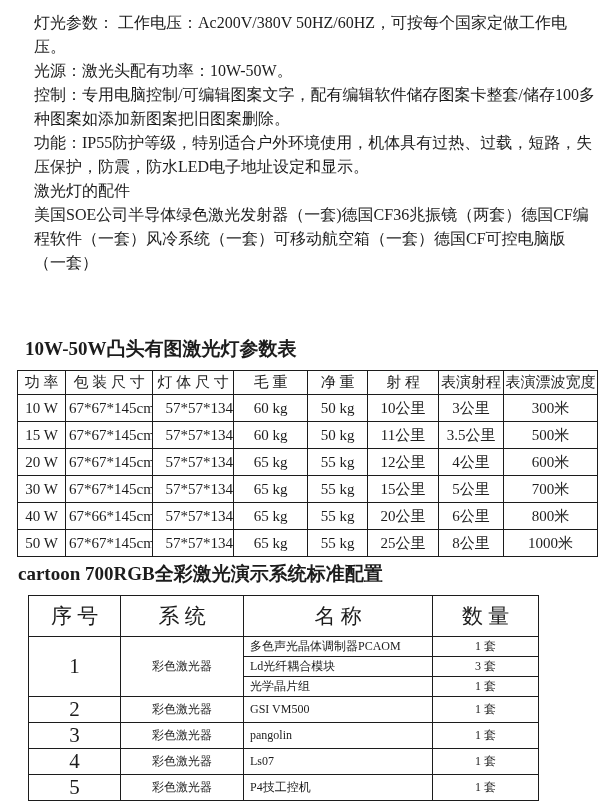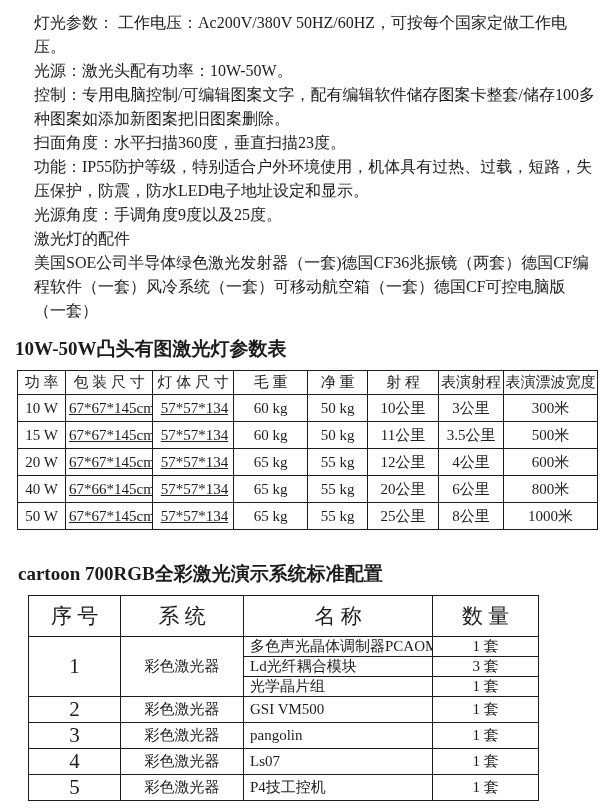--- a/index.html
+++ b/index.html
@@ -19,64 +19,62 @@
     font-size: 16px; line-height: 24px;
   }
   .intro p { margin: 0; }
 
   
   .section-title {
     position: absolute;
     font-size: 19px; font-weight: bold;
     white-space: nowrap;
   }
-  .h1 { left: 15px; top: 336px; }
+  .h1 { left: 25px; top: 336px; }
   .h2 { left: 18px; top: 561px; }
 
   
   table {
     position: absolute;
     border-collapse: collapse;
     table-layout: fixed;
     background: #fff;
   }
   td, th {
     border: 1px solid #1c1c1c;
     overflow: hidden;
     white-space: nowrap;
     padding: 0;
   }
 
   
   .t1 { left: 17px; top: 370px; width: 580px; }
   .t1 th { height: 23px; font-weight: normal; font-size: 15px; text-align: center; }
   .t1 td { height: 26px; font-size: 15px; text-align: center; }
-  .t1 td.dim { text-align: center; padding-left: 3px; text-decoration: underline; }
+  .t1 td.dim { text-align: right; padding-left: 3px; }
 
   
   .t2 { left: 28px; top: 595px; width: 510px; }
   .t2 th { height: 40px; font-weight: normal; font-size: 21px; text-align: center; }
-  .t2 td { height: 19px; font-size: 15px; }
+  .t2 td { height: 19px; font-size: 12px; }
   .t2 td.num { font-size: 21px; text-align: center; }
   .t2 td.sys { text-align: center; }
   .t2 td.name { text-align: left; padding-left: 6px; }
   .t2 td.qty { text-align: center; }
 </style>
 </head>
 <body>
 
 <div class="page">
 
   <div class="intro">
     <p>灯光参数： 工作电压：Ac200V/380V 50HZ/60HZ，可按每个国家定做工作电压。</p>
     <p>光源：激光头配有功率：10W-50W。</p>
     <p>控制：专用电脑控制/可编辑图案文字，配有编辑软件储存图案卡整套/储存100多种图案如添加新图案把旧图案删除。</p>
-    <p>扫面角度：水平扫描360度，垂直扫描23度。</p>
     <p>功能：IP55防护等级，特别适合户外环境使用，机体具有过热、过载，短路，失压保护，防震，防水LED电子地址设定和显示。</p>
-    <p>光源角度：手调角度9度以及25度。</p>
     <p>激光灯的配件</p>
     <p>美国SOE公司半导体绿色激光发射器（一套)德国CF36兆振镜（两套）德国CF编程软件（一套）风冷系统（一套）可移动航空箱（一套）德国CF可控电脑版（一套）</p>
   </div>
 
   <div class="section-title h1">10W-50W凸头有图激光灯参数表</div>
 
   <table class="t1">
     <colgroup>
       <col style="width:48px">
         <col style="width:87px">
@@ -122,20 +120,30 @@
       <td>20 W</td>
       <td class="dim">67*67*145cm</td>
       <td class="dim">57*57*134</td>
       <td>65 kg</td>
       <td>55 kg</td>
       <td>12公里</td>
       <td>4公里</td>
       <td>600米</td>
     </tr>
     <tr>
+      <td>30 W</td>
+      <td class="dim">67*67*145cm</td>
+      <td class="dim">57*57*134</td>
+      <td>65 kg</td>
+      <td>55 kg</td>
+      <td>15公里</td>
+      <td>5公里</td>
+      <td>700米</td>
+    </tr>
+    <tr>
       <td>40 W</td>
       <td class="dim">67*66*145cm</td>
       <td class="dim">57*57*134</td>
       <td>65 kg</td>
       <td>55 kg</td>
       <td>20公里</td>
       <td>6公里</td>
       <td>800米</td>
     </tr>
     <tr>

